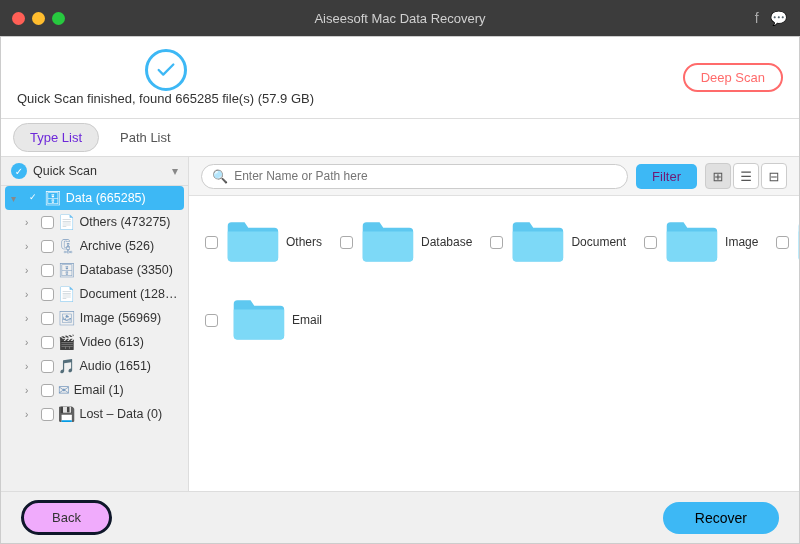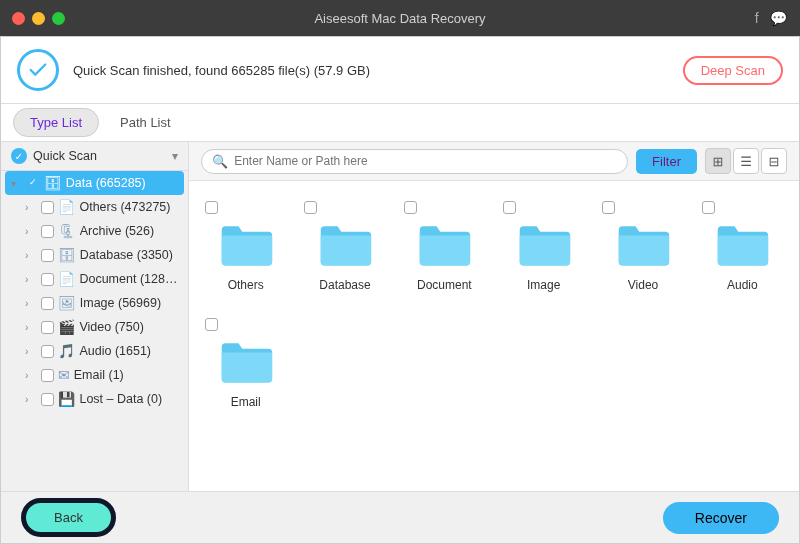--- a/index.html
+++ b/index.html
@@ -69,21 +69,21 @@
       padding: 12px 16px;
       display: flex;
       align-items: center;
       justify-content: space-between;
       border-bottom: 1px solid #ddd;
       flex-shrink: 0;
     }
     .scan-info-left {
       display: flex;
       align-items: center;
-      gap: 14px;
+      flex-direction: column;
     }
     .check-circle {
       width: 42px;
       height: 42px;
       border-radius: 50%;
       border: 3px solid #3db8f5;
       display: flex;
       align-items: center;
       justify-content: center;
       flex-shrink: 0;
@@ -311,21 +311,21 @@
       padding: 12px;
       background: white;
     }
     .file-grid {
       display: grid;
       grid-template-columns: repeat(6, 1fr);
       gap: 10px;
     }
     .file-item {
       display: flex;
-      flex-direction: column;
+      flex-direction: row;
       align-items: center;
       gap: 6px;
       padding: 8px 4px;
       cursor: pointer;
     }
     .file-checkbox {
       width: 13px;
       height: 13px;
       border: 1px solid #aaa;
       border-radius: 3px;
@@ -357,22 +357,22 @@
       background: #f0f0f0;
       border-top: 1px solid #ddd;
       height: 52px;
       display: flex;
       align-items: center;
       justify-content: space-between;
       padding: 0 20px;
       flex-shrink: 0;
     }
     .back-btn {
-      background: #5eead4;
-      border: 5px solid #0f172a;
+      background: #f0abfc;
+      border: 3px solid #0f172a;
       border-radius: 20px;
       padding: 7px 28px;
       font-size: 13px;
       cursor: pointer;
       color: #333;
     }
     .recover-btn {
       background: #3db8f5;
       border: none;
       border-radius: 20px;
@@ -477,21 +477,21 @@
         <span class="expand-arrow">›</span>
         <div class="item-checkbox"></div>
         <span class="item-icon">🖼</span>
         <span class="item-label">Image (56969)</span>
       </div>
 
       <div class="sidebar-item" style="padding-left: 24px;">
         <span class="expand-arrow">›</span>
         <div class="item-checkbox"></div>
         <span class="item-icon">🎬</span>
-        <span class="item-label">Video (750)</span>
+        <span class="item-label">Video (613)</span>
       </div>
 
       <div class="sidebar-item" style="padding-left: 24px;">
         <span class="expand-arrow">›</span>
         <div class="item-checkbox"></div>
         <span class="item-icon">🎵</span>
         <span class="item-label">Audio (1651)</span>
       </div>
 
       <div class="sidebar-item" style="padding-left: 24px;">

